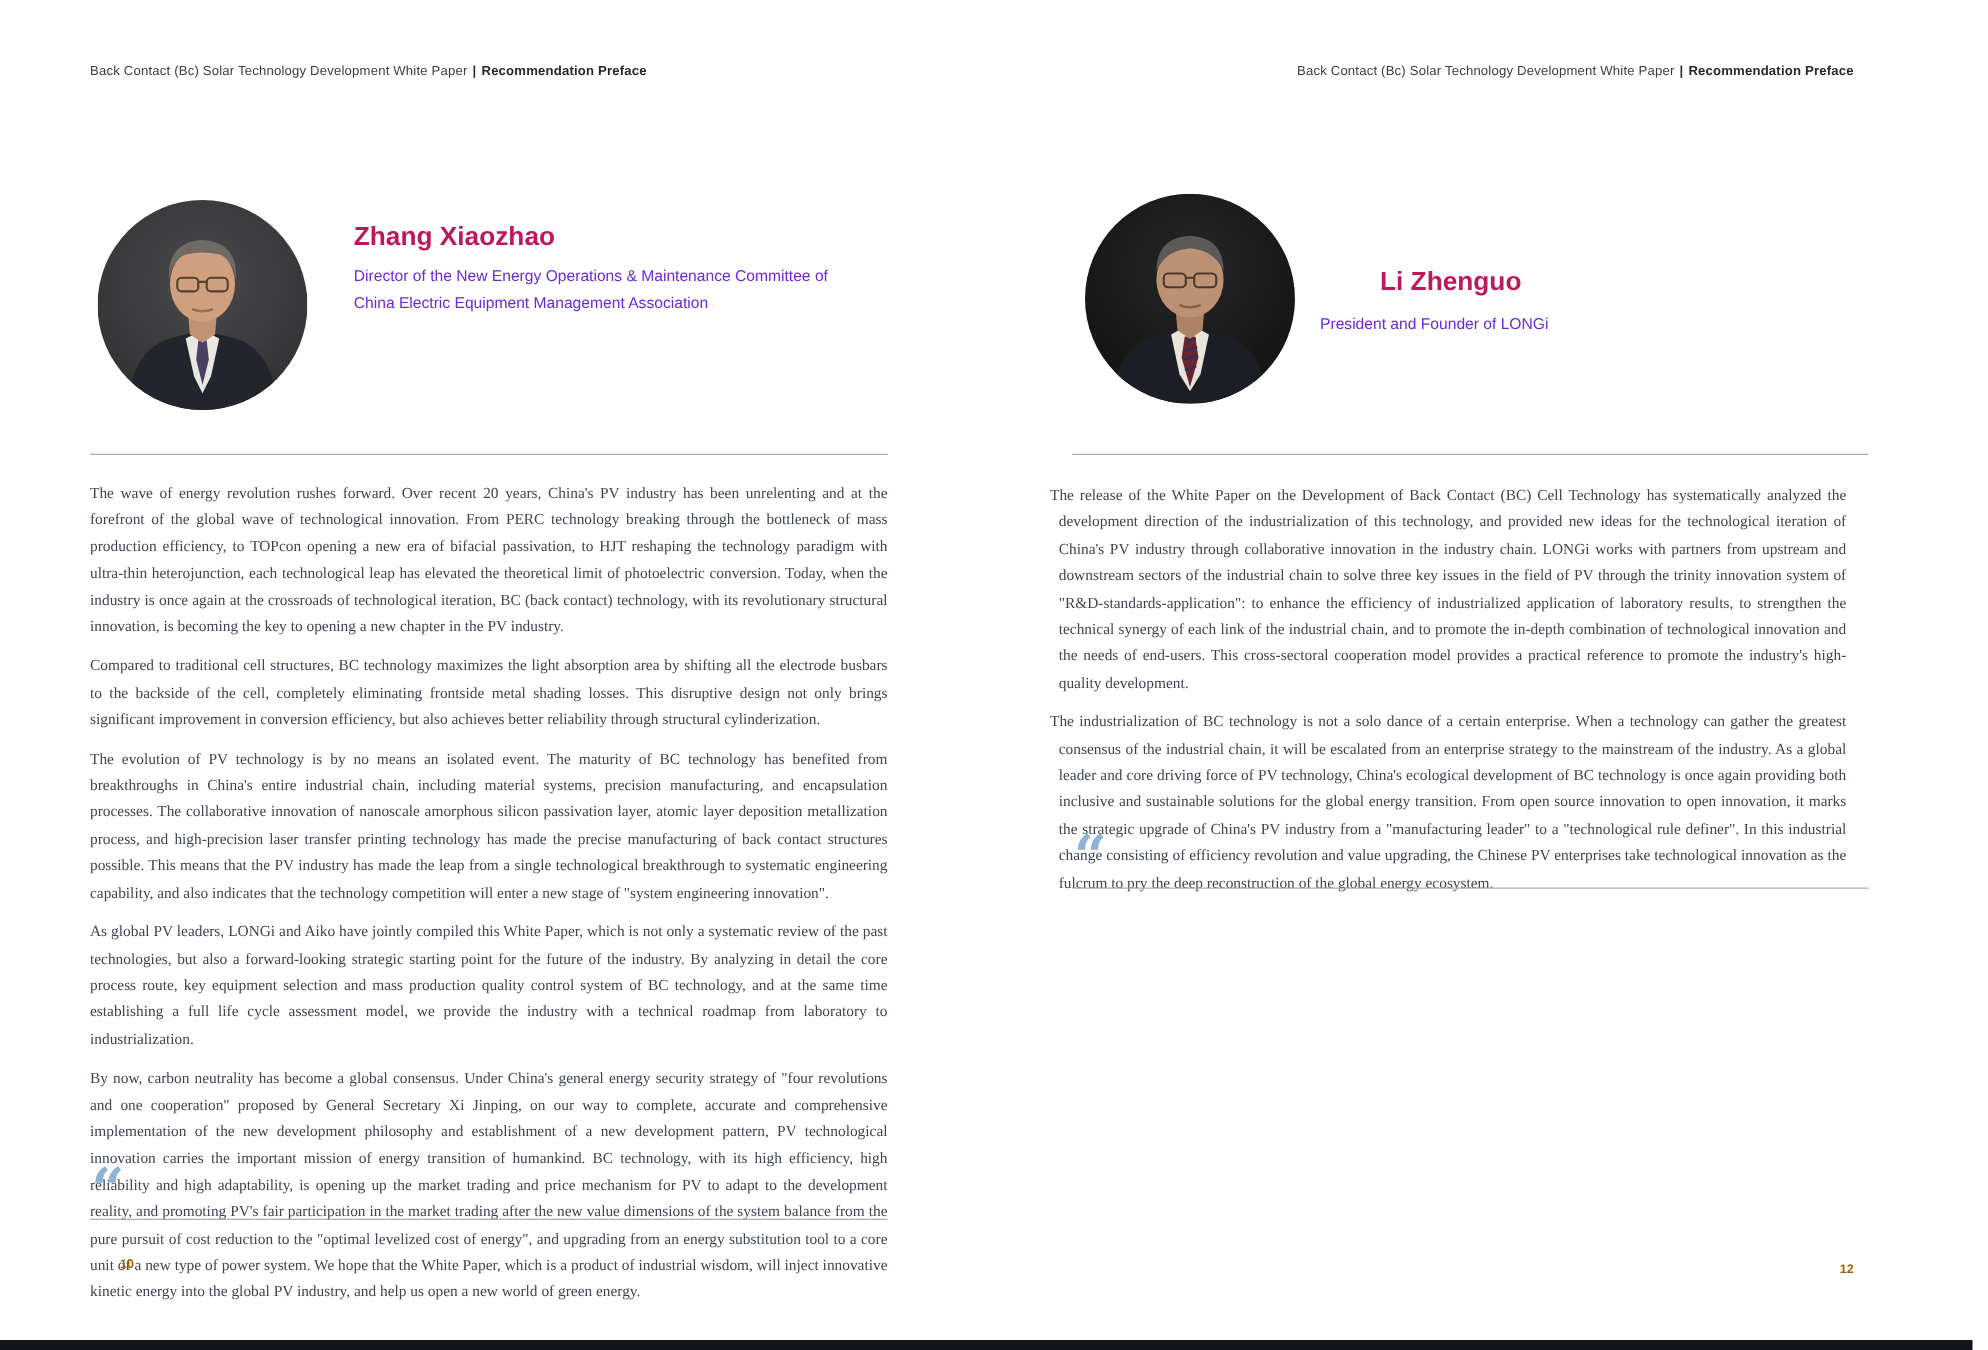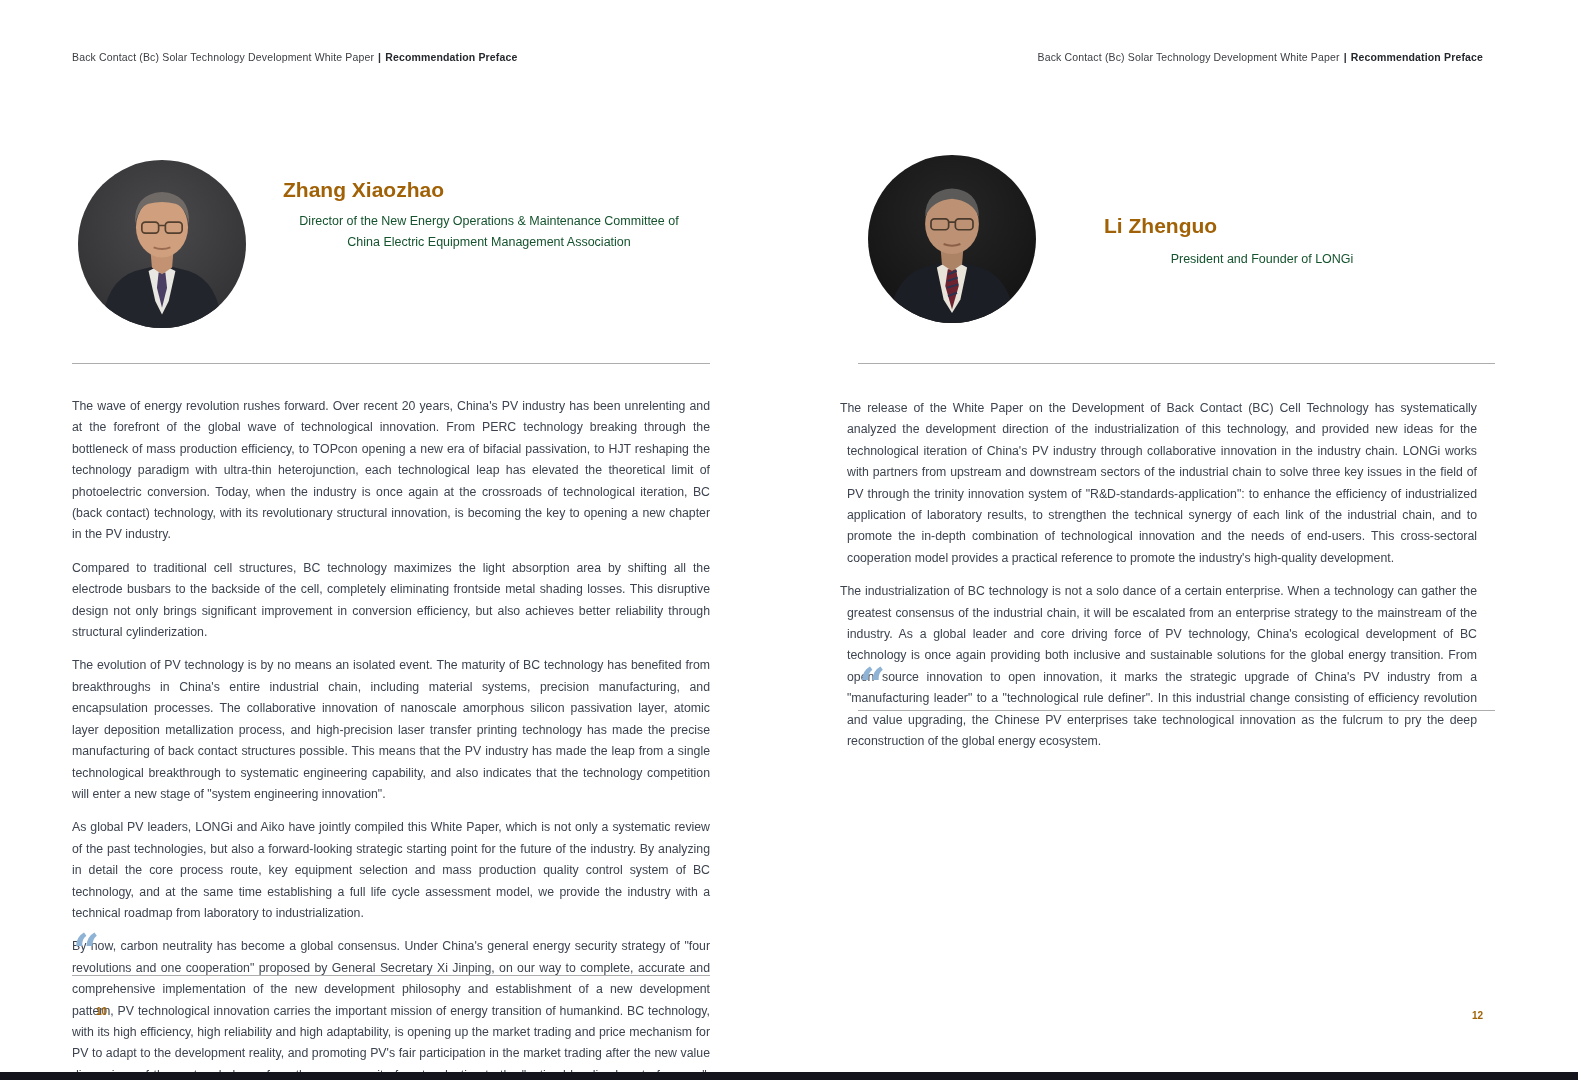--- a/index.html
+++ b/index.html
@@ -16,40 +16,40 @@
   .rh-left { left:72px; }
   .rh-right { right:95px; }
 
   
   .portrait { position:absolute; border-radius:50%; overflow:hidden; }
   .portrait svg { display:block; width:100%; height:100%; }
   .portrait-zhang { left:78px; top:160px; width:168px; height:168px; }
   .portrait-li { left:868px; top:155px; width:168px; height:168px; }
 
   
-  .profile-name { position:absolute; font-size:21px; font-weight:bold; color:#a16207; }
+  .profile-name { position:absolute; font-size:21px; font-weight:bold; color:#be185d; }
   .name-zhang { left:283px; top:178px; }
   .name-li { left:1056px; top:214px;margin-left:48px; }
-  .profile-title { position:absolute; font-size:12.5px; color:#14532d; line-height:20.5px; width:412px;text-align:center; }
+  .profile-title { position:absolute; font-size:12.5px; color:#6d28d9; line-height:20.5px; width:412px; }
   .title-zhang-1 { left:283px; top:211px; }
   .title-zhang-2 { left:283px; top:260px; }
   .title-li { left:1056px; top:249px; }
 
   
   .rule { position:absolute; height:1px; background:#adadad; }
   .rule-top-left    { left:72px;  width:638px; top:363px; }
   .rule-top-right   { left:858px; width:637px; top:363px; }
   .rule-bottom-left { left:72px;  width:638px; top:975px; }
   .rule-bottom-right{ left:858px; width:637px; top:710px; }
 
   
   .body-text { position:absolute; font-size:12.3px; color:#3d4450; text-align:justify; line-height:21.4px; }
   .body-left  { left:72px;  top:384px; width:638px; }
   .body-right { left:840px; top:386px; width:637px; }
-  .body-text p { margin:12px 0 10px 0; }
+  .body-text p { margin:0 0 10px 0;font-family:Liberation Serif, serif; }
   .body-right p { padding-left:7px; text-indent:-7px; }
 
   
   .quote-mark {
     position:absolute; font-family:"DejaVu Serif", serif; font-weight:bold;
     font-size:46px; line-height:1; color:#8fb3d4; letter-spacing:2px;
   }
   .quote-left  { left:73px;  top:928px; }
   .quote-right { left:859px; top:662px; }
 

